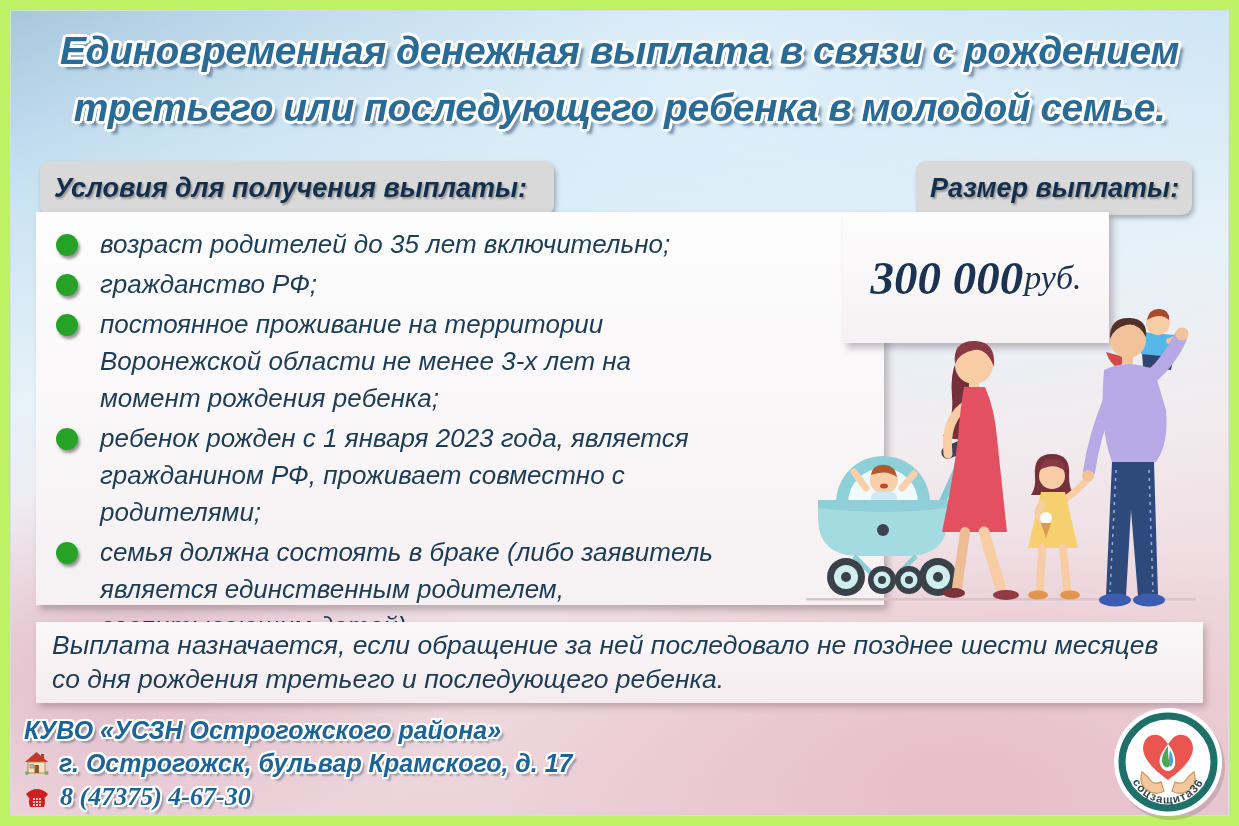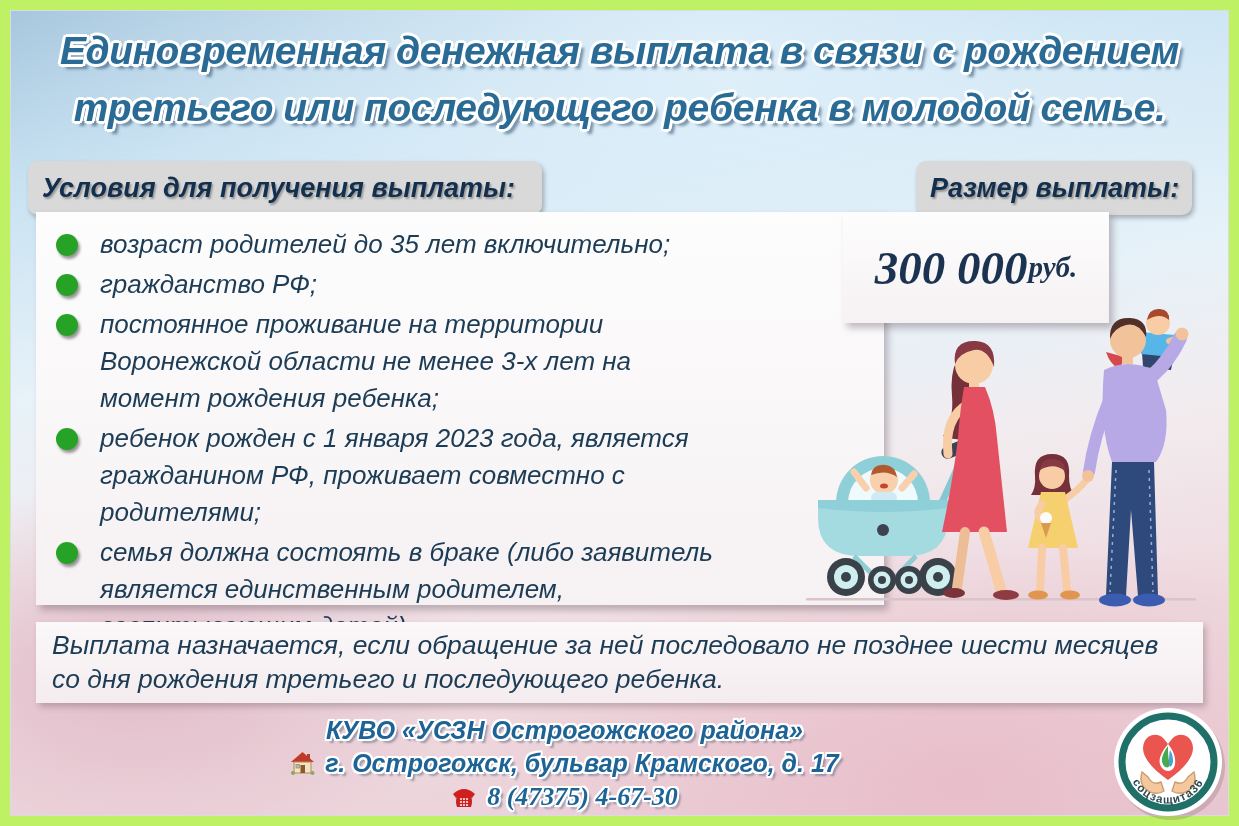--- a/index.html
+++ b/index.html
@@ -19,42 +19,42 @@
     color:var(--title-blue,#2a6b96);
     text-shadow:
       3px 0 0 #fff,-3px 0 0 #fff,0 3px 0 #fff,0 -3px 0 #fff,
       2.2px 2.2px 0 #fff,-2.2px 2.2px 0 #fff,2.2px -2.2px 0 #fff,-2.2px -2.2px 0 #fff,
       5px 5px 3px rgba(35,70,105,.55);}
   
   .tabbox{background:var(--box-gray,#d9d9d9);border-radius:10px;box-shadow:2px 3px 5px rgba(0,0,0,.28);
     display:flex;align-items:center;padding:0 14px;}
   .tabbox .h{font-style:italic;font-weight:bold;font-size:27px;color:var(--header-navy,#132f4e);
     text-shadow:1.5px 1.5px 2px rgba(0,0,0,.3);white-space:nowrap;}
-  .cond-head{left:28px;top:161px;width:486px;height:54px;text-align:right;}
+  .cond-head{left:40px;top:161px;width:486px;height:54px;text-align:right;}
   .pay-head{left:871px;top:161px;width:248px;height:54px;margin-left:45px;}
   
   .panel{background:linear-gradient(180deg,#fdfdfe 0%,#f6f1f3 100%);
     box-shadow:4px 5px 7px rgba(90,70,80,.35);}
   .cond-panel{left:36px;top:212px;width:848px;height:393px;padding:14px 0 0 18px;box-sizing:border-box;}
   .cond-item{display:flex;margin-bottom:3px;}
   .dot{flex:0 0 22px;width:22px;height:22px;border-radius:50%;margin:8px 22px 0 2px;
     background:var(--bullet-green,#26a326);box-shadow:2px 3px 3px rgba(0,0,0,.4);}
   .cond-text{width:618px;font-style:italic;font-size:26px;line-height:37px;color:var(--text-navy,#1c3c55);}
-  .pay-panel{left:843px;top:212px;width:266px;height:111px;display:flex;align-items:center;justify-content:center;}
+  .pay-panel{left:843px;top:212px;width:266px;height:131px;display:flex;align-items:center;justify-content:center;}
   .amount{font-family:"Liberation Serif",serif;font-style:italic;font-weight:bold;
     font-size:47px;color:var(--amount-navy,#1b3350);}
-  .currency{font-family:"Liberation Serif",serif;font-style:italic;font-weight:bold;
-    font-size:29px;color:var(--amount-navy,#1b3350);margin-left:1px;}
+  .currency{font-family:"Liberation Serif",serif;font-style:italic;font-weight:normal;
+    font-size:34px;color:var(--amount-navy,#1b3350);margin-left:1px;}
   
   .note-panel{left:36px;top:622px;width:1167px;height:81px;padding:6px 16px;box-sizing:border-box;
     background:linear-gradient(180deg,#fbf8f9,#f4ecef);box-shadow:3px 4px 6px rgba(90,70,80,.3);}
   .note-text{font-style:italic;font-size:26.5px;line-height:34px;color:var(--text-navy,#1c3c55);}
   
   .footer{left:0;right:110px;top:714px;text-align:center;}
-  .f-row{display:flex;align-items:center;justify-content:center;gap:10px;line-height:33px;}
+  .f-row{display:flex;align-items:center;gap:10px;line-height:33px;padding-left:24px;}
   .f-text{font-style:italic;font-weight:bold;font-size:25px;color:var(--footer-blue,#1e6395);
     text-shadow:2px 0 0 #fff,-2px 0 0 #fff,0 2px 0 #fff,0 -2px 0 #fff,
       1.6px 1.6px 0 #fff,-1.6px 1.6px 0 #fff,1.6px -1.6px 0 #fff,-1.6px -1.6px 0 #fff,
       3.5px 3.5px 2px rgba(35,70,105,.4);}
   .f-phone{font-family:"Liberation Serif",serif;font-size:26px;}
   svg{display:block;}
 </style>
 </head>
 <body>
 

